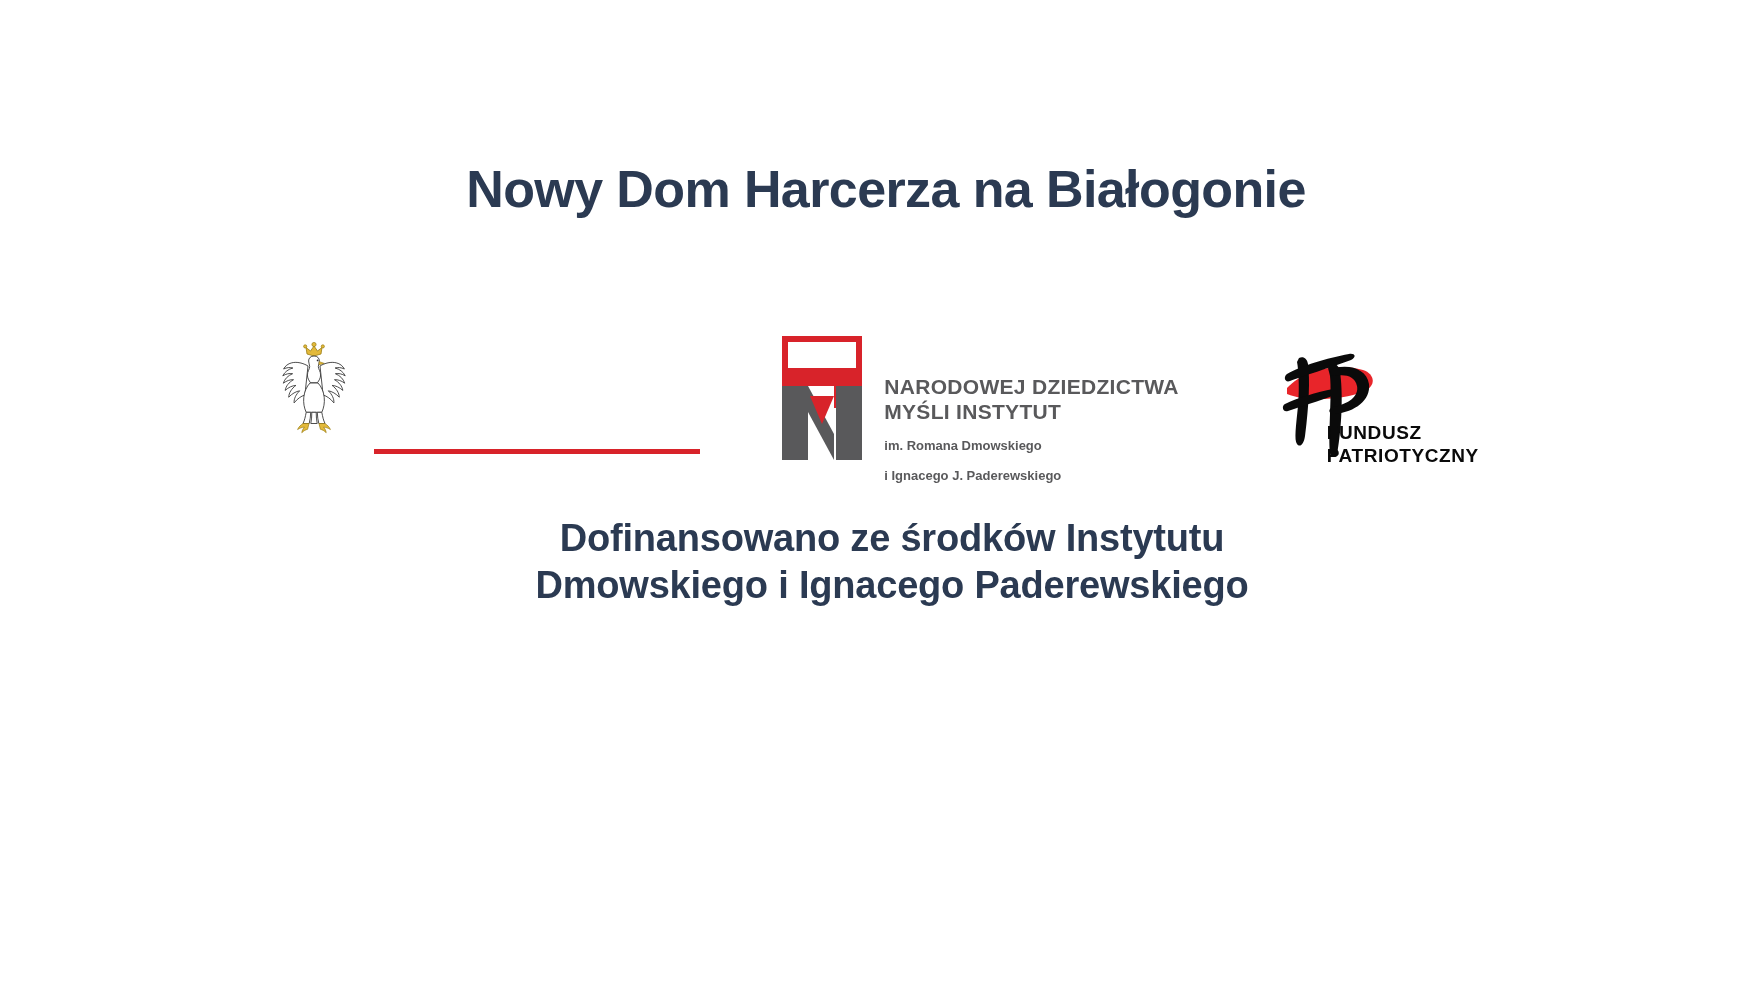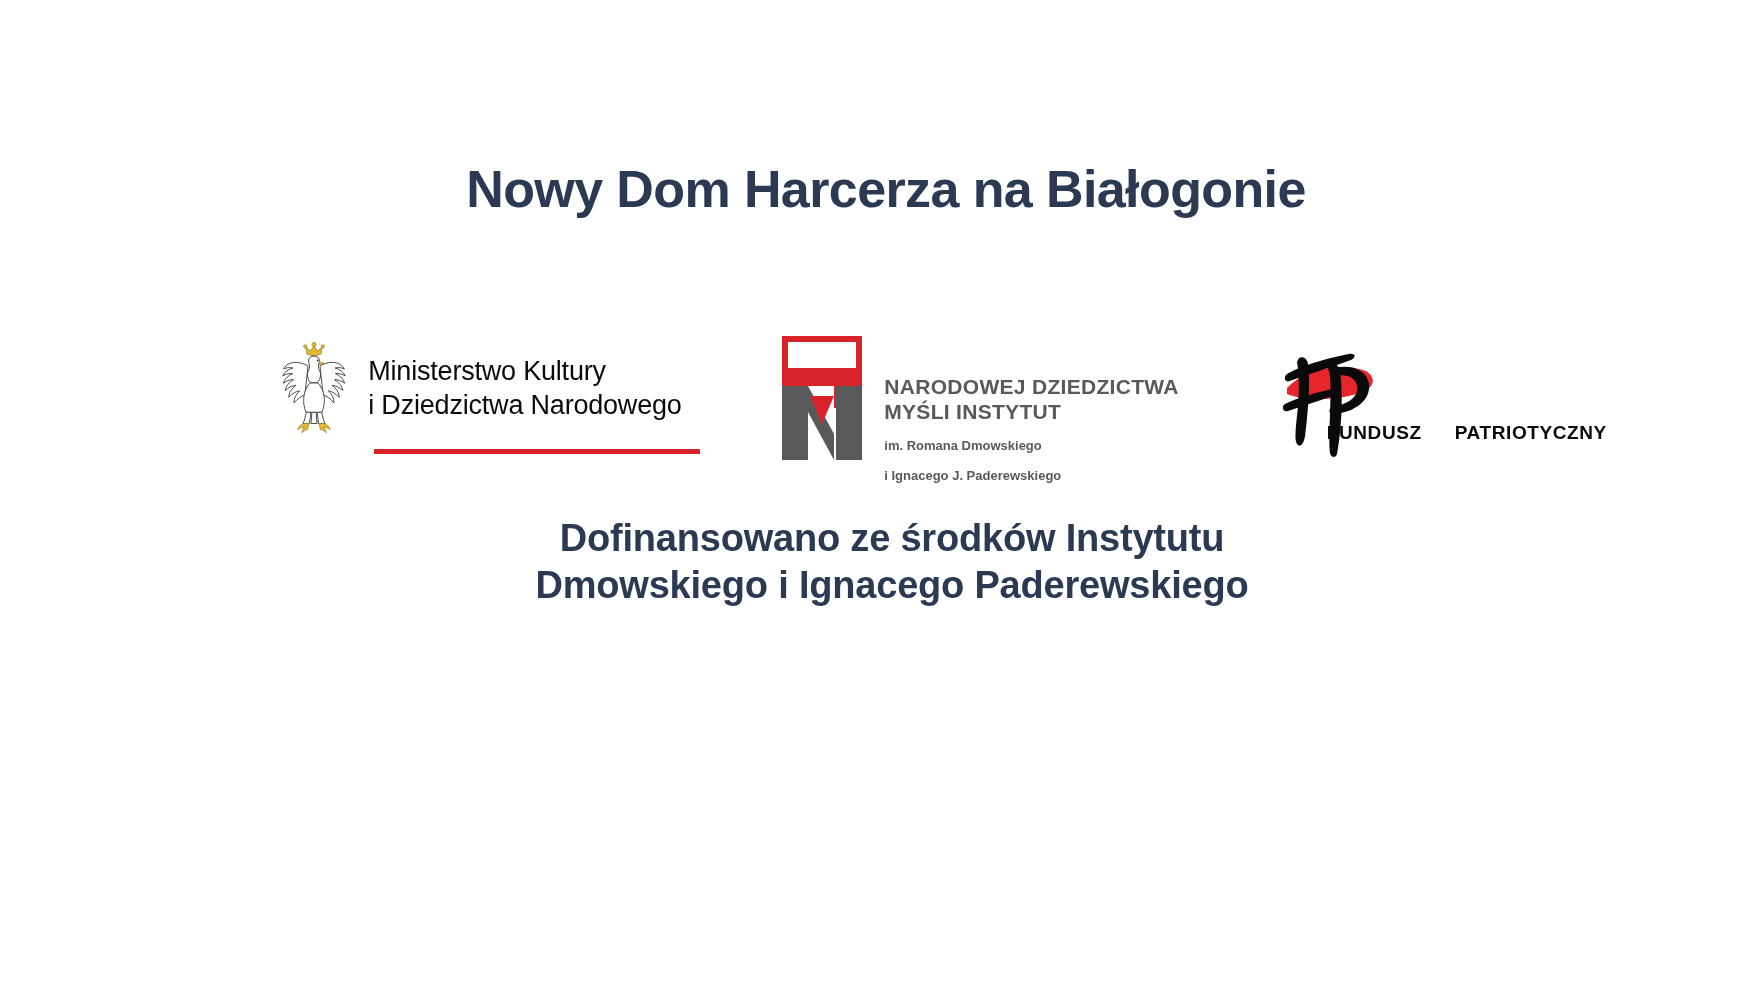--- a/index.html
+++ b/index.html
@@ -142,22 +142,21 @@
     top: 0;
     left: 8px;
     width: 130px;
     height: 128px;
   }
   .fp-text {
     position: absolute;
     left: 72px;
     top: 91px;
     display: flex;
-    flex-direction: row;
-    gap: 33px;
+    flex-direction: column;
   }
   .fp-text-line {
     font-family: "Liberation Sans", sans-serif;
     font-weight: bold;
     font-size: 19px;
     line-height: 23px;
     letter-spacing: 0.6px;
     color: #0a0a0a;
     white-space: nowrap;
   }
@@ -213,24 +212,20 @@
 
               <path d="M40 47 c-3.4 3.6 -5.6 8.6 -6.2 14.2 c-0.6 5.6 0.4 10.8 2.4 15.1 l15.6 0 c2 -4.3 3 -9.5 2.4 -15.1 c-0.6 -5.6 -2.8 -10.6 -6.2 -14.2 Z"></path>
               <path d="M36.2 76.3 c-0.8 4.2 -1.6 8 -3.2 11.2 l6.2 0 c0.9 -3.4 1.4 -7.2 1.5 -11.2 Z"></path>
               <path d="M51.8 76.3 c0.8 4.2 1.6 8 3.2 11.2 l-6.2 0 c-0.9 -3.4 -1.4 -7.2 -1.5 -11.2 Z"></path>
               <path d="M41.8 76.3 l4.4 0 c0 4 0.3 7.8 1 11.2 l-6.4 0 c0.7 -3.4 1 -7.2 1 -11.2 Z"></path>
 
               <path d="M33 87.5 c-2.2 1.6 -4.4 3.4 -5.4 6 c2.2 -1.4 4.4 -2.2 6.8 -2.4 c-1.4 1.8 -2.4 3.6 -2.6 5.6 c1.8 -1.8 3.8 -3 5.8 -3.4 l1.4 -5.8 Z" fill="#e3b93a" stroke="#9a7c12" stroke-width="0.7"></path>
               <path d="M55 87.5 c2.2 1.6 4.4 3.4 5.4 6 c-2.2 -1.4 -4.4 -2.2 -6.8 -2.4 c1.4 1.8 2.4 3.6 2.6 5.6 c-1.8 -1.8 -3.8 -3 -5.8 -3.4 l-1.4 -5.8 Z" fill="#e3b93a" stroke="#9a7c12" stroke-width="0.7"></path>
             </g>
           </svg>
-        </span>
-        <span class="min-text">
-          <span class="min-text-line">Ministerstwo Kultury</span>
-          <span class="min-text-line">i Dziedzictwa Narodowego</span>
         </span>
       </div>
       <div class="min-rule"></div>
     </div>
 
     <div class="logo-instytut">
       <span class="idmn-mark">
         <svg viewBox="0 0 92 130" width="92" height="130" aria-hidden="true">
 
           <rect x="6" y="6" width="80" height="72" fill="#d8232a"></rect>

